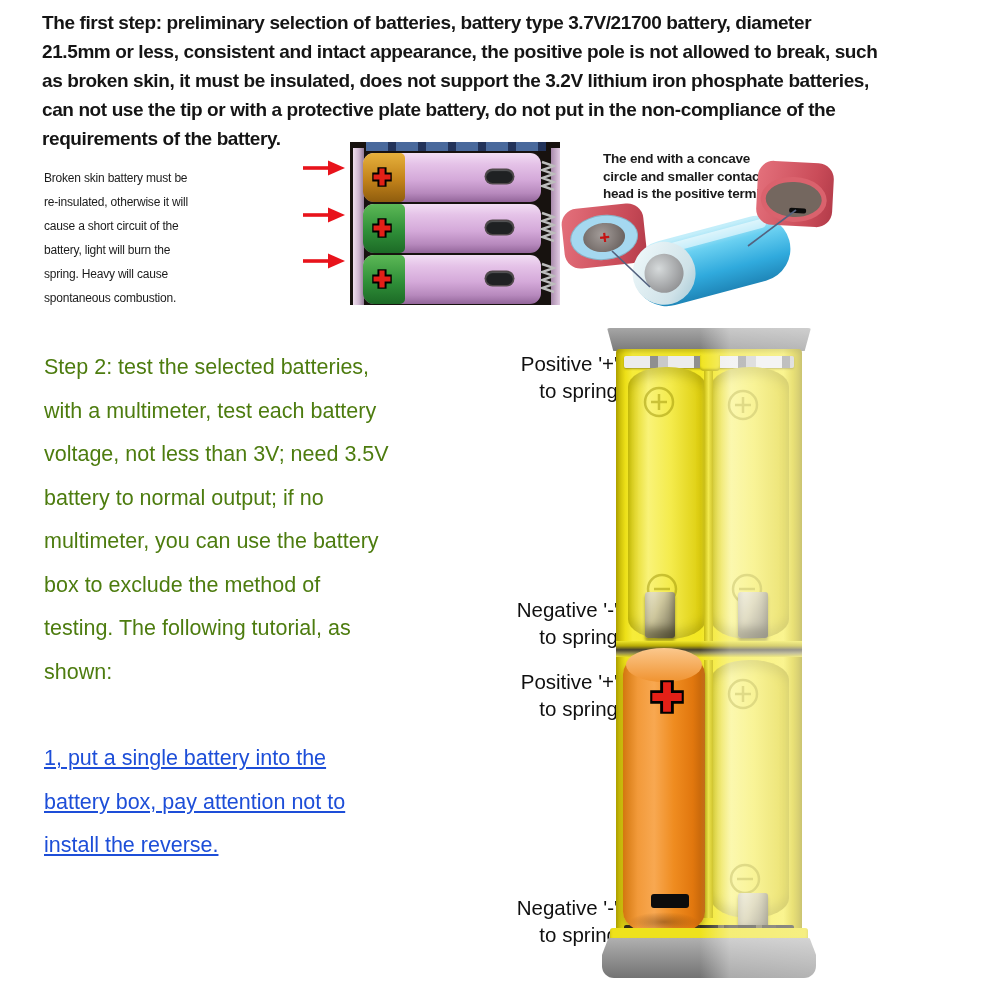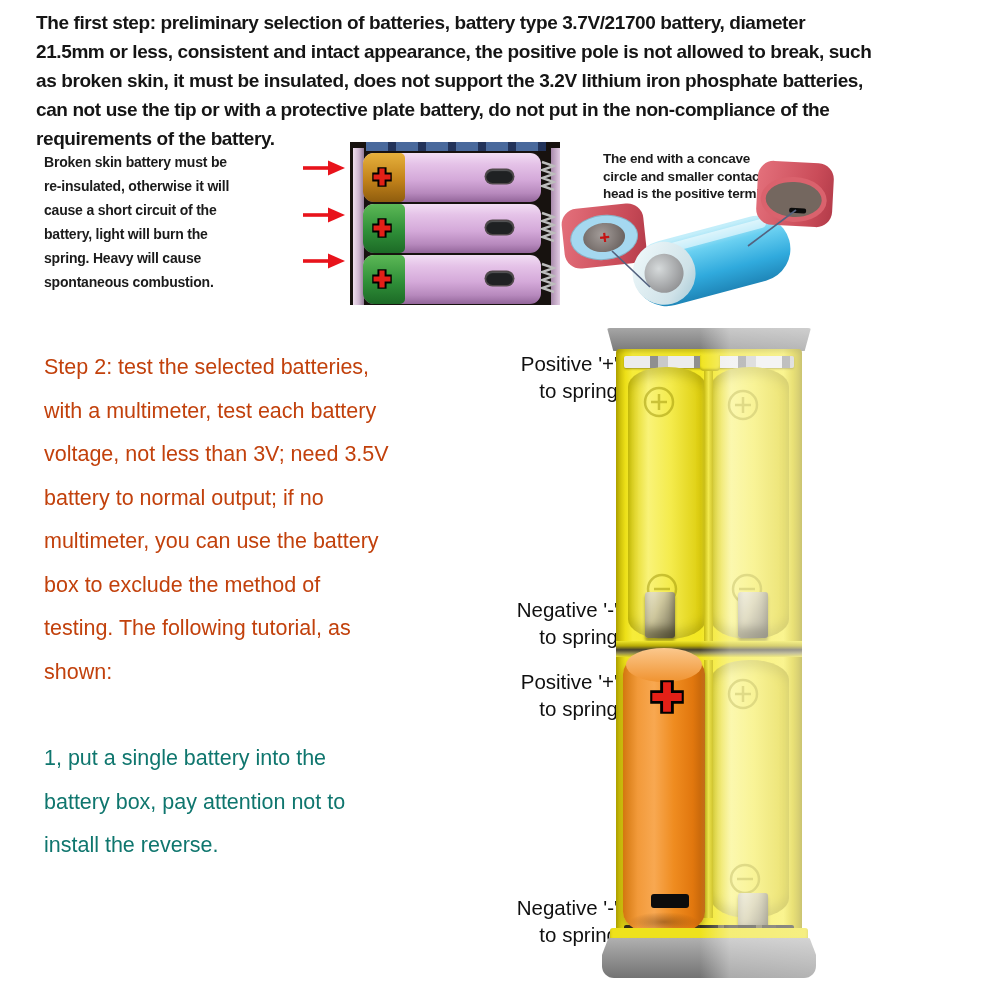--- a/index.html
+++ b/index.html
@@ -1,32 +1,32 @@
 <!DOCTYPE html>
 <html><head>
 <meta charset="utf-8">
 <style>
   html,body{margin:0;padding:0;background:#fff;}
   .canvas{position:relative;width:1000px;height:1000px;background:#fff;overflow:hidden;
           font-family:"Liberation Sans",sans-serif;color:#141414;}
   .pre{white-space:pre-line;}
 
   
-  .intro{position:absolute;left:36px;top:8px;width:958px;font-size:19px;line-height:29px;
+  .intro{position:absolute;left:42px;top:8px;width:958px;font-size:19px;line-height:29px;
          font-weight:600;letter-spacing:-0.4px;color:#151515;}
-  .warning{position:absolute;left:44px;top:150px;width:272px;font-size:14px;line-height:24px;
-         font-weight:700;letter-spacing:-0.2px;color:#1b1b1b;}
+  .warning{position:absolute;left:44px;top:166px;width:272px;font-size:12px;line-height:24px;
+         font-weight:400;letter-spacing:-0.2px;color:#1b1b1b;}
   .note-pos{position:absolute;left:560px;top:150px;width:205px;font-size:13.5px;line-height:17.5px;
          font-weight:600;letter-spacing:-0.2px;color:#1b1b1b;padding-left:43px;}
   .note-neg{position:absolute;left:736px;top:131px;width:255px;font-size:13.5px;line-height:17.5px;
          font-weight:600;letter-spacing:-0.2px;color:#1b1b1b;}
   .step2{position:absolute;left:44px;top:346px;width:430px;font-size:21.5px;line-height:43.5px;
-         color:#c2410c;}
+         color:#4d7c0f;}
   .item1{position:absolute;left:44px;top:737px;width:430px;font-size:21.5px;line-height:43.5px;
-         color:#0f766e;}
+         color:#1d4ed8;text-decoration:underline;}
   .spring-label{position:absolute;left:462px;width:156px;text-align:right;font-size:20.5px;
          line-height:27px;color:#101010;}
 
   
   .arrow{position:absolute;left:302px;width:44px;height:16px;}
 
   
   .tray{position:absolute;left:350px;top:142px;width:210px;height:163px;background:#17120f;}
   .tray .bluestrip{position:absolute;left:16px;top:0;width:180px;height:9px;
         background:repeating-linear-gradient(90deg,#49699c 0 22px,#22335a 22px 30px);}

